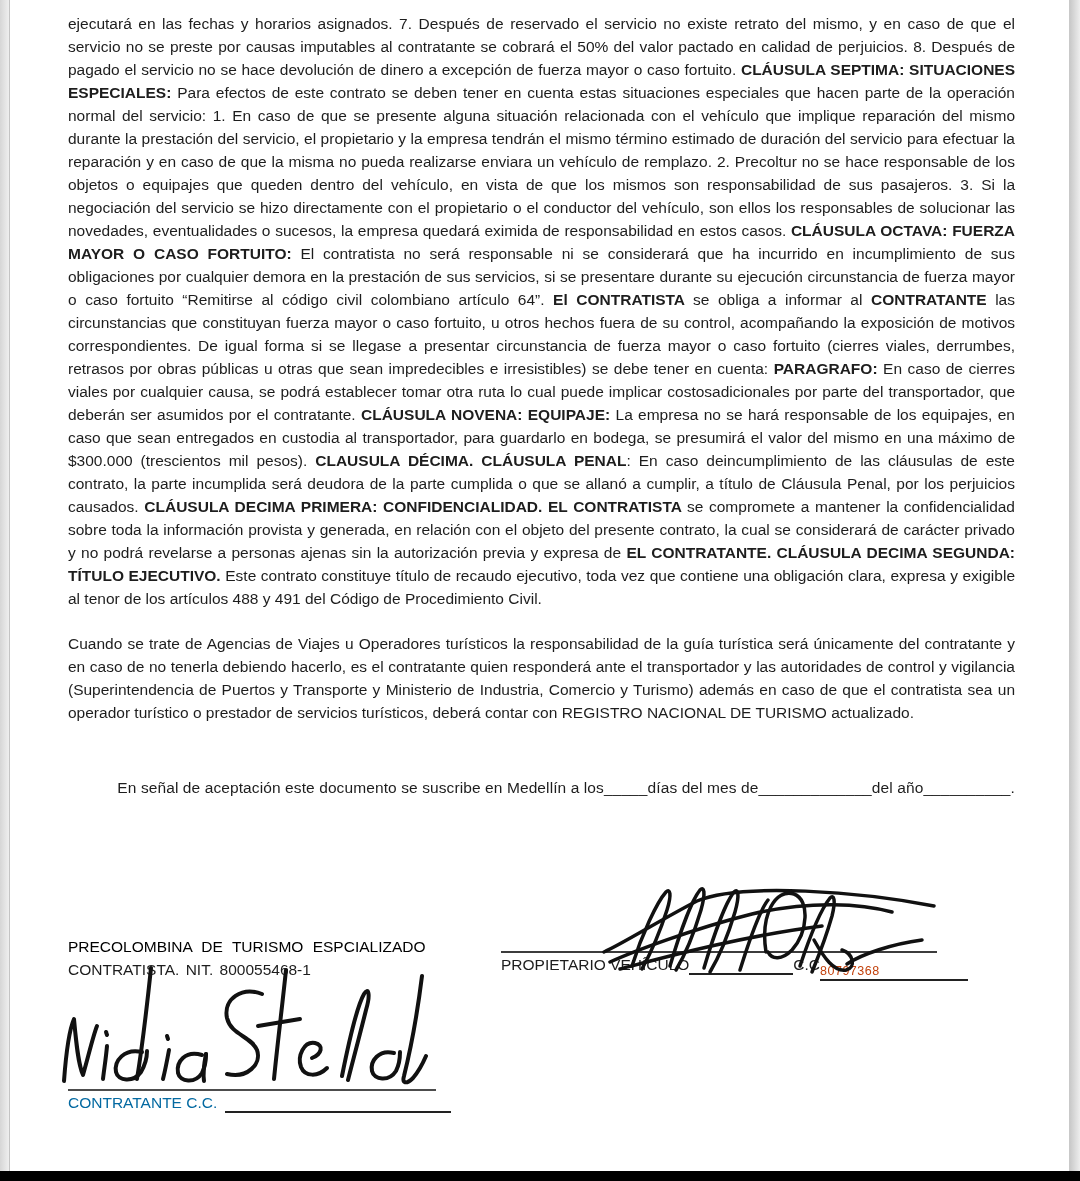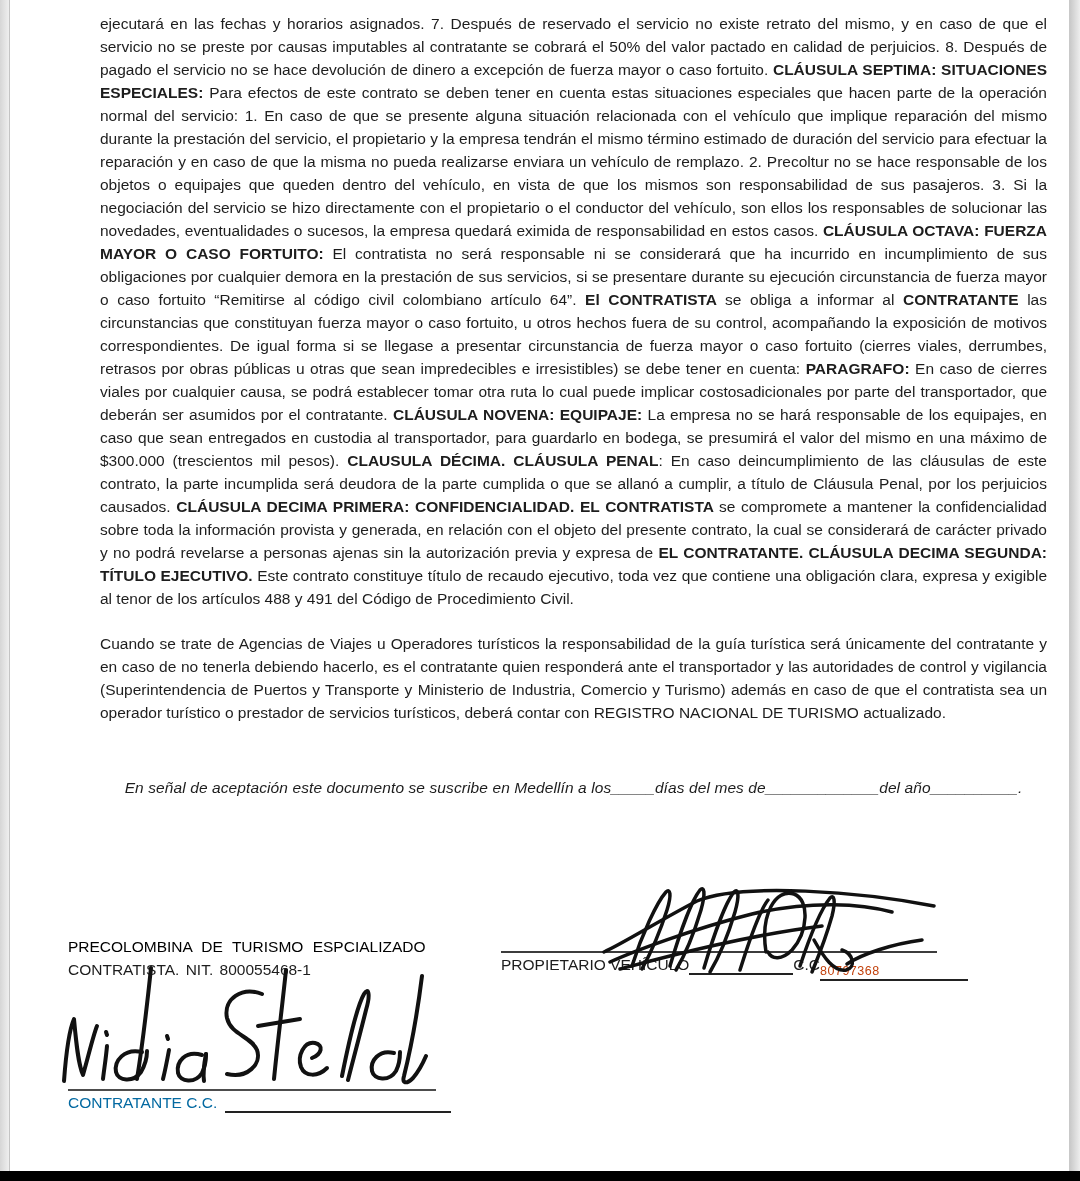--- a/index.html
+++ b/index.html
@@ -10,23 +10,23 @@
   
   .left-edge{position:absolute;left:0;top:0;bottom:0;width:9px;
     background:linear-gradient(to right,#d6d6d6,#efefef);border-right:1px solid #c4c4c4;z-index:4;}
   .right-edge{position:absolute;right:0;top:0;bottom:0;width:10px;
     background:linear-gradient(to right,#c9c9c9,#ededed);border-left:1px solid #c9c9c9;z-index:4;}
   .bottom-bar{position:absolute;left:0;right:0;bottom:0;height:10px;background:#000;z-index:6;}
 
   .page{position:absolute;left:10px;right:11px;top:0;bottom:10px;background:#fff;}
 
   .content{position:absolute;left:58px;top:12px;width:947px;
-    color:#1d1d1d;font-size:15.5px;line-height:23px;text-align:justify;margin-left:32px;}
+    color:#1d1d1d;font-size:15.5px;line-height:23px;text-align:justify;}
   .para{margin:0 0 22px 0;}
-  .acceptance{margin-top:52px;text-align:center;letter-spacing:.1px;font-style:italic;}
+  .acceptance{margin-top:52px;text-align:right;letter-spacing:.1px;}
   b{font-weight:bold;}
 
   
   .sig-company{position:absolute;left:58px;top:938px;font-size:15.5px;color:#000000;word-spacing:5px;white-space:nowrap;}
   .sig-nit{position:absolute;left:58px;top:961px;font-size:15.5px;color:#1d1d1d;word-spacing:2px;white-space:nowrap;}
   .sig-left-svg{position:absolute;left:40px;top:966px;width:410px;height:132px;z-index:3;}
   .sig-left-line{position:absolute;left:58px;top:1089px;width:368px;border-top:2.5px solid #4d4d4d;}
   .sig-left-row{position:absolute;left:58px;top:1094px;font-size:15.5px;color:#0369a1;white-space:nowrap;}
   .blank{display:inline-block;border-bottom:2.5px solid #222;vertical-align:-5px;}
   .blank-contratante{width:226px;margin-left:8px;}

